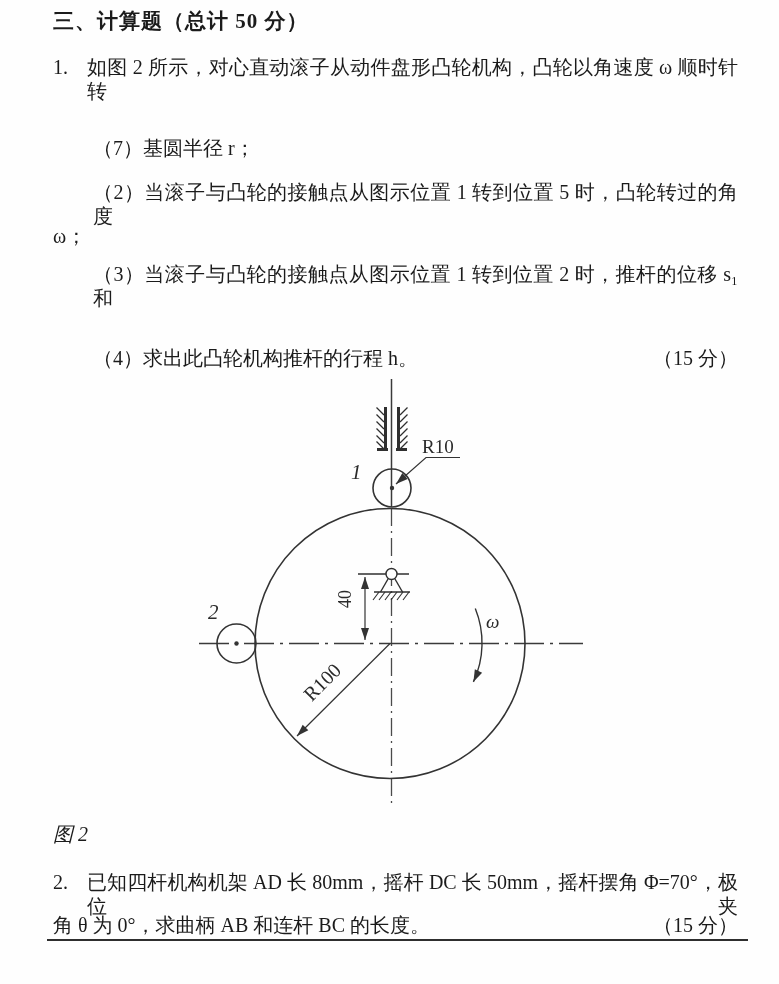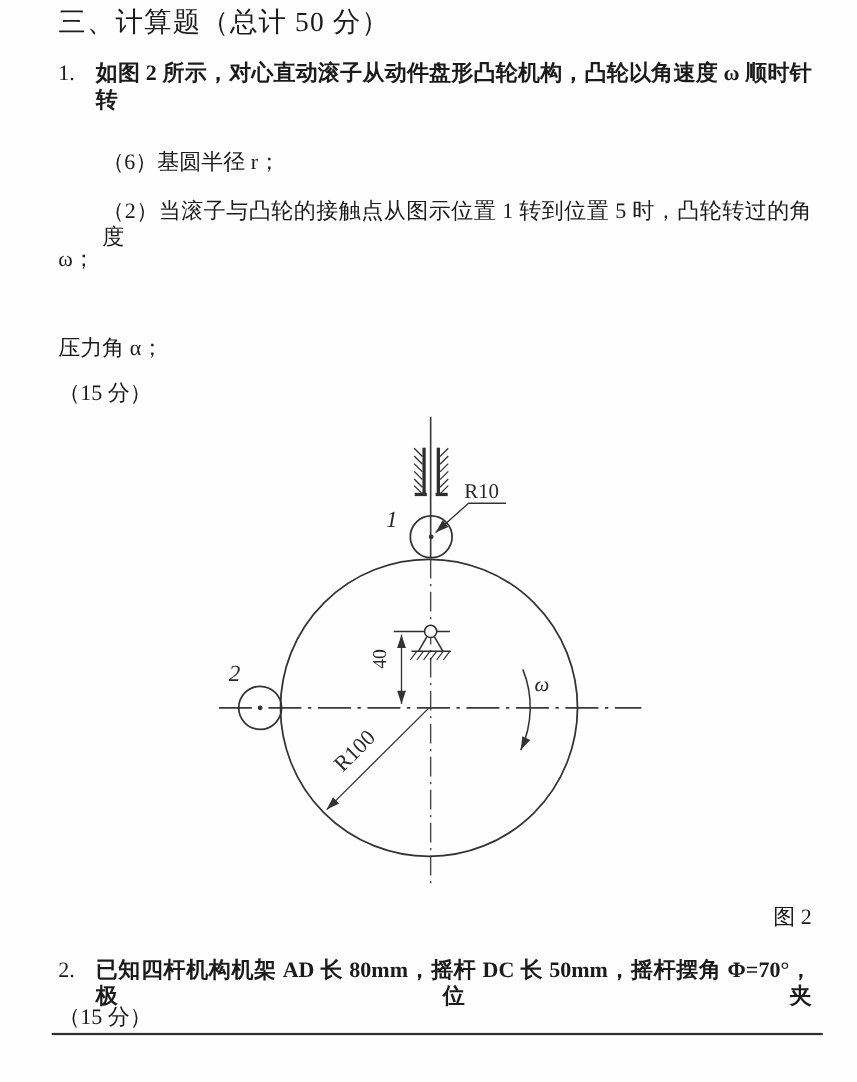--- a/index.html
+++ b/index.html
@@ -14,27 +14,27 @@
     overflow: hidden;
   }
   .line {
     position: absolute;
     left: 53px;
     width: 685px;
     font-size: 20px;
     line-height: 24px;
     white-space: nowrap;
   }
-  .heading { font-weight: normal; font-size: 25px; letter-spacing: 1px; }
+  .heading { font-weight: bold; font-size: 21px; letter-spacing: 1px; }
   .num { position: absolute; left: 0; top: 0; }
-  .after-num { display: block; margin-left: 34px; white-space: normal; font-weight: bold; }
+  .after-num { display: block; margin-left: 34px; white-space: normal; }
   .indent { display: block; margin-left: 40px; white-space: normal; }
   .justify { text-align: justify; text-align-last: justify; }
   .score-row { display: flex; justify-content: space-between; }
-  .center { text-align: right; white-space: normal; }
+  .center { text-align: left; white-space: normal; font-style: italic; }
   .sep {
     position: absolute;
     left: 47px;
     top: 939px;
     width: 701px;
     height: 0;
     border-top: 2px solid #2e2e2e;
   }
   .fig-svg { position: absolute; left: 0; top: 0; }
   .fig-svg text { fill: #2a2a2a; }
@@ -127,43 +127,47 @@
 
   <div class="line heading" style="top:9px">三、计算题（总计 50 分）</div>
 
   <div class="line" style="top:55px">
     <span class="num">1.</span>
     <span class="after-num justify">如图 2 所示，对心直动滚子从动件盘形凸轮机构，凸轮以角速度 ω 顺时针转</span>
   </div>
 
 
   <div class="line" style="top:136px">
-    <span class="indent">（6）基圆半径 r；</span>
+    <span class="indent">（7）基圆半径 r；</span>
   </div>
 
   <div class="line" style="top:180px">
     <span class="indent justify">（2）当滚子与凸轮的接触点从图示位置 1 转到位置 5 时，凸轮转过的角度</span>
   </div>
 
   <div class="line" style="top:224px">ω；</div>
 
+  <div class="line" style="top:262px">
+    <span class="indent justify">（3）当滚子与凸轮的接触点从图示位置 1 转到位置 2 时，推杆的位移 s₁和</span>
+  </div>
 
-  <div class="line" style="top:305px">压力角 α；</div>
 
   <div class="line score-row" style="top:346px">
+    <span class="indent" style="margin-left:40px">（4）求出此凸轮机构推杆的行程 h。</span>
     <span>（15 分）</span>
   </div>
 
   <div class="line center" style="top:822px">图 2</div>
 
   <div class="line" style="top:870px">
     <span class="num">2.</span>
     <span class="after-num justify">已知四杆机构机架 AD 长 80mm，摇杆 DC 长 50mm，摇杆摆角 Φ=70°，极位夹</span>
   </div>
 
   <div class="line score-row" style="top:913px">
+    <span>角 θ 为 0°，求曲柄 AB 和连杆 BC 的长度。</span>
     <span>（15 分）</span>
   </div>
 
   <div class="sep"></div>
 
 
 </div>
 
 </body></html>

